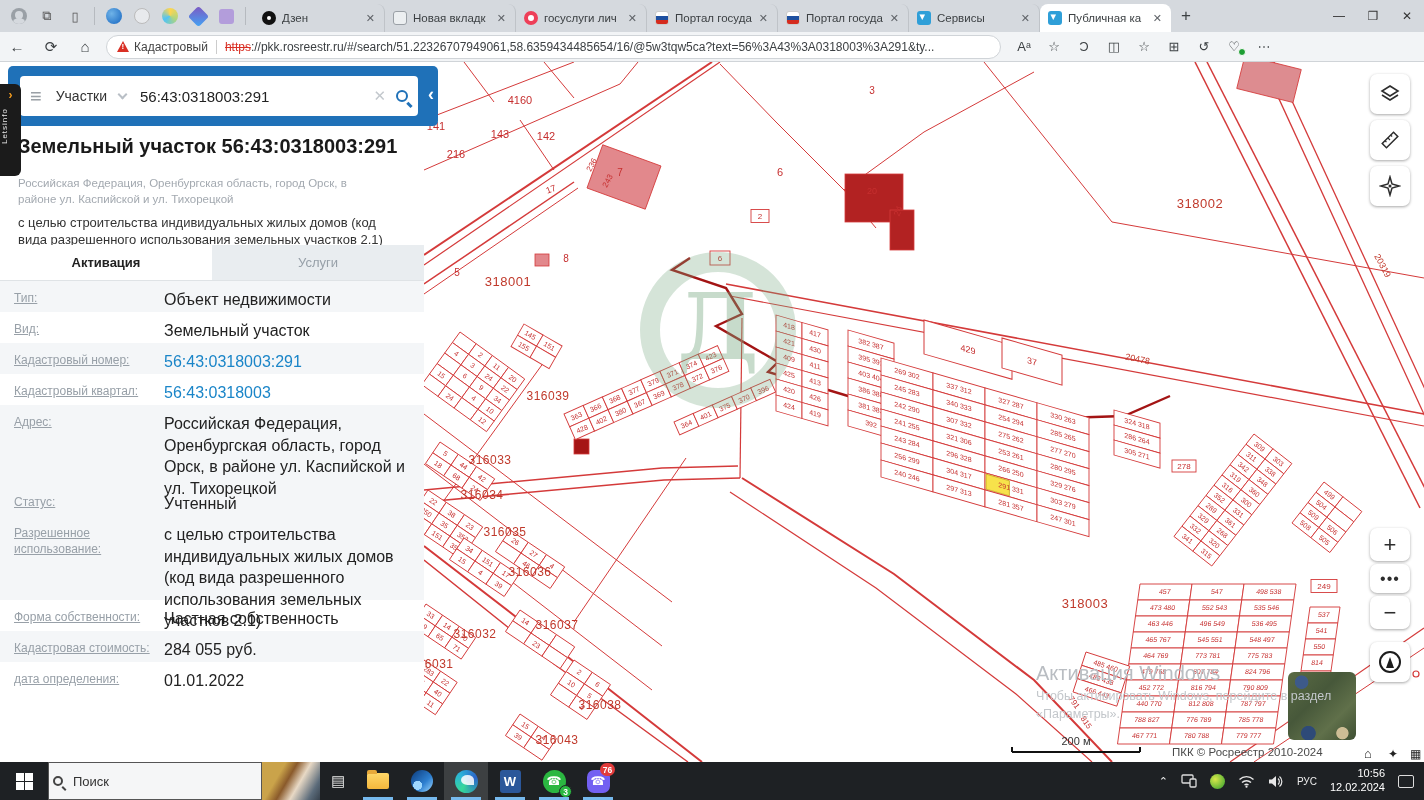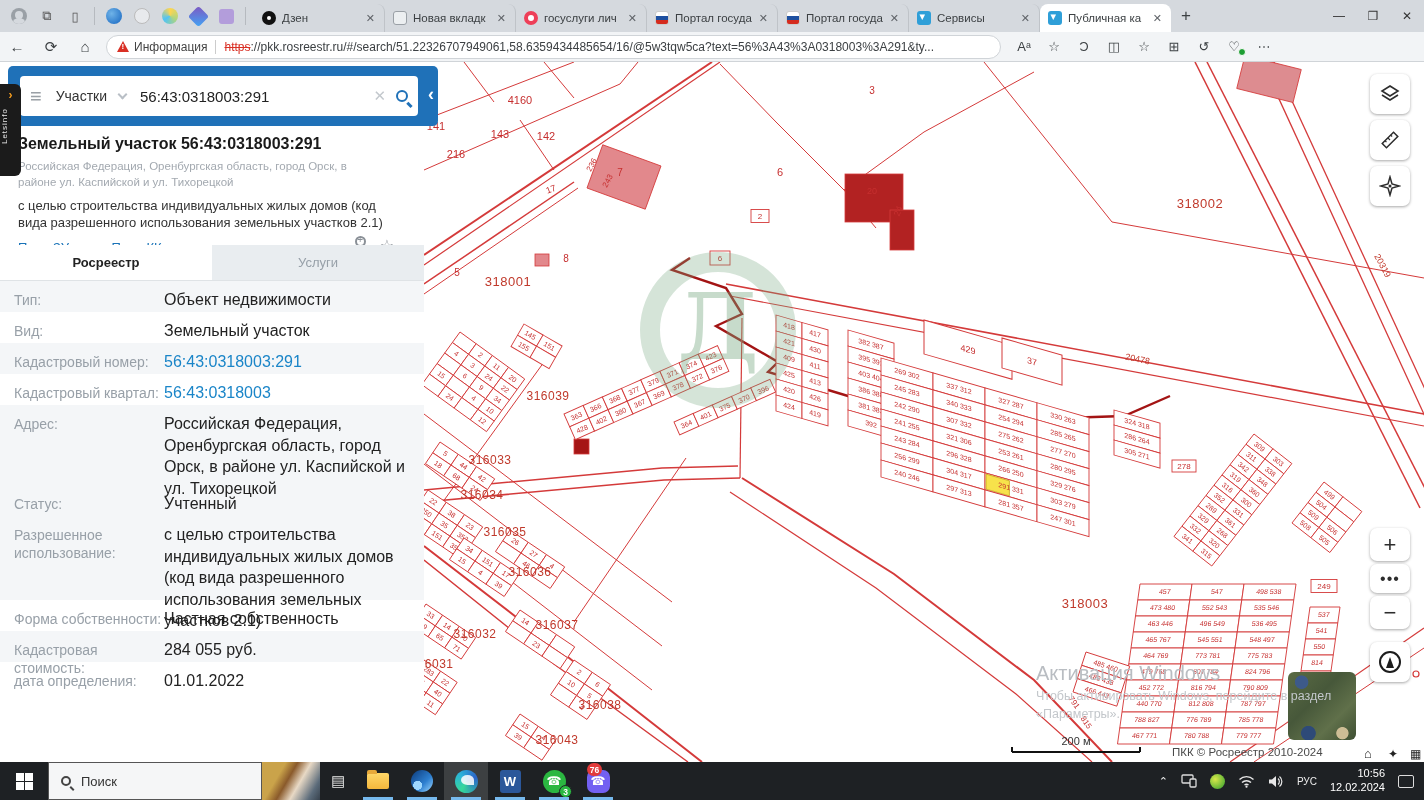--- a/index.html
+++ b/index.html
@@ -64,37 +64,37 @@
   #search-input{ flex:1; border:0; outline:0; font-size:15px; color:#222; font-family:"Liberation Sans",sans-serif; background:transparent; }
   .xclear{ color:#c3c8cd; font-size:15px; margin:0 10px; }
   .mag{ width:12px; height:12px; border:2.5px solid #1f71b8; border-radius:50%; position:relative; }
   .mag:after{ content:""; position:absolute; left:10px; top:10px; width:2.5px; height:6px; background:#1f71b8; transform:rotate(-45deg); }
   #collapse{ position:absolute; right:4px; top:18px; color:#fff; font-size:18px; font-weight:bold; }
   #letsinfo{ position:absolute; left:0; top:22px; width:21px; height:92px; background:#1b1b1b; border-radius:0 6px 6px 0; z-index:5; color:#fff; }
   #letsinfo .arr{ display:block; color:#f59d1e; font-size:12px; font-weight:bold; text-align:center; padding-top:4px; }
   #letsinfo .vt{ writing-mode:vertical-rl; transform:rotate(180deg); font-size:8px; letter-spacing:1px; margin:6px auto 0; display:block; text-align:center; width:100%; color:#e8e8e8; }
 
   #card{ position:absolute; left:0; top:65px; width:424px; padding:8px 14px 0 18px; background:#fff; }
-  #card-title{ font-size:16px; font-weight:bold; color:#1a1a1a; margin-bottom:6px; }
+  #card-title{ font-size:20px; font-weight:bold; color:#1a1a1a; margin-bottom:18px; }
   #card-sub{ font-size:11.5px; color:#a3a9b0; line-height:1.35; margin-bottom:8px; width:370px; }
   #card-desc{ font-size:13px; color:#333; line-height:1.3; margin-bottom:8px; width:380px; }
   #card-links{ display:flex; gap:26px; font-size:13px; color:#1a73b8; padding-bottom:8px; position:relative; }
   #card-icons{ position:absolute; right:16px; top:-4px; color:#8a9097; font-size:16px; display:flex; gap:14px; }
   .magplus{ width:11px; height:11px; border:2px solid #8a9097; border-radius:50%; position:relative; display:inline-block; }
   .magplus:after{ content:""; position:absolute; left:9px; top:9px; width:2px; height:5px; background:#8a9097; transform:rotate(-45deg); }
   .magplus:before{ content:"+"; position:absolute; left:0.5px; top:-3.5px; font-size:10px; color:#8a9097; }
 
   #ptabs{ position:absolute; left:0; top:183px; width:424px; height:36px; display:flex; background:#e9edf0; border-bottom:1px solid #dfe3e6;}
   .ptab{ width:212px; display:flex; align-items:center; justify-content:center; font-size:13px; }
   .ptab.on{ background:#fff; color:#222; font-weight:bold; }
   .ptab.off{ color:#97a0a8; }
 
   #rows{ position:absolute; left:0; top:219px; width:424px; height:481px; overflow:hidden; }
   .row{ display:flex; padding:0 10px 0 14px; align-items:flex-start; }
-  .row .rl{ width:150px; flex:0 0 150px; font-size:14px; color:#98a0a8; padding-top:10px; line-height:1.3; }
+  .row .rl{ width:150px; flex:0 0 150px; font-size:12px; color:#98a0a8; padding-top:10px; line-height:1.3;text-decoration:underline; }
   .row .rv{ font-size:16px; color:#222; padding-top:8px; line-height:1.35; }
   .row .rv.link{ color:#1a85c8; }
   .row.alt{ background:#f4f6f8; }
 
   
   #map{ position:absolute; left:424px; top:0; width:1000px; height:700px; background:#fff; overflow:hidden; }
   #mapsvg{ position:absolute; left:0; top:0; }
   #greenlogo{ position:absolute; left:216px; top:190px; width:156px; height:156px; border-radius:50%; border:20px solid rgba(116,166,126,0.30); display:flex; align-items:center; justify-content:center; z-index:1; }
   #greenlogo span{ font-family:"DejaVu Serif",serif; font-size:92px; font-weight:bold; color:rgba(116,166,126,0.40); margin-top:-6px;}
   #actwm{ position:absolute; left:612px; top:600px; z-index:5; color:#b9bdc2; pointer-events:none; }
@@ -116,40 +116,40 @@
   .cmpC i{ width:0;height:0;border-left:4px solid transparent;border-right:4px solid transparent;border-bottom:11px solid #1c1c1c; display:block; }
   #btn-layers{ top:12px; height:40px; }
   #btn-ruler{ top:58px; height:40px; }
   #btn-star{ top:104px; height:40px; }
 
   
   #taskbar{ position:absolute; left:0; top:762px; width:1424px; height:38px; background:#1e2124; display:flex; align-items:stretch; z-index:10; }
   #startbtn{ width:48px; display:flex; align-items:center; justify-content:center; }
   .winlogo{ display:grid; grid-template-columns:8px 8px; grid-template-rows:8px 8px; gap:1px; }
   .winlogo i{ background:#fff; }
-  #tb-search{ width:214px; background:#f5f6f7; display:flex; align-items:center; padding-left:12px; border:1px solid #555;text-align:right; }
+  #tb-search{ width:214px; background:#f5f6f7; display:flex; align-items:center; padding-left:4px; border:1px solid #555;text-align:right; }
   #tb-search .magd{ width:10px; height:10px; border:2px solid #444; border-radius:50%; position:relative; margin-right:10px; }
   #tb-search .magd:after{ content:""; position:absolute; left:8px; top:8px; width:2px; height:5px; background:#444; transform:rotate(-45deg); }
   #tb-search span{ font-size:13px; color:#333; }
   #widgetbtn{ width:58px; background:linear-gradient(120deg,#caa34a 0 30%,#8a5a2b 45%,#e8d9c5 62%,#5b6b7a 85%,#37424d); }
   #taskview{ width:36px; display:flex; align-items:center; justify-content:center; color:#e8e8e8; font-size:15px; }
   .app{ width:44px; position:relative; display:flex; align-items:center; justify-content:center; }
   .app.focused{ background:rgba(255,255,255,0.14); }
   .app .underline{ position:absolute; bottom:0; left:7px; right:7px; height:3px; background:#76b9ed; }
   .ic-folder{ width:22px; height:16px; background:linear-gradient(#ffd769,#f5b73c); border-radius:2px; position:relative; }
   .ic-folder:before{ content:""; position:absolute; left:0; top:-3px; width:10px; height:4px; background:#e8a93a; border-radius:2px 2px 0 0; }
   .ic-swoosh{ width:22px; height:22px; border-radius:50%; background:radial-gradient(circle at 30% 70%,#9fd8ff 0 20%,transparent 21%),linear-gradient(135deg,#0d3b7a,#2d7fd0 60%,#9fd8ff); }
   .ic-edge{ width:23px; height:23px; border-radius:50%; background:conic-gradient(from 210deg,#35d89a,#2bb3d9 30%,#2b64c9 60%,#35d89a); position:relative;}
   .ic-edge:after{ content:""; position:absolute; left:6px; top:5px; width:13px; height:10px; border-radius:50% 50% 0 50%; background:rgba(255,255,255,0.85); }
   .ic-word{ width:21px; height:23px; background:#2b579a; border-radius:3px; color:#fff; font-size:13px; font-weight:bold; display:flex; align-items:center; justify-content:center; }
   .ic-wa{ width:23px; height:23px; border-radius:50%; background:#2bb741; color:#fff; font-size:12px; display:flex; align-items:center; justify-content:center; }
   .ic-viber{ width:23px; height:23px; border-radius:7px; background:#7360f2; color:#fff; font-size:12px; display:flex; align-items:center; justify-content:center; }
   .badge{ position:absolute; border-radius:50%; color:#fff; font-size:8.5px; display:flex; align-items:center; justify-content:center; font-weight:bold; }
   .badge.wa{ right:4px; bottom:2px; width:13px; height:13px; background:#2bb741; border:1.5px solid #1e2124; }
-  .badge.vb{ right:18px; top:1px; width:15px; height:13px; border-radius:7px; background:#e23b3b; }
+  .badge.vb{ right:5px; top:1px; width:15px; height:13px; border-radius:7px; background:#e23b3b; }
   #tray{ margin-left:auto; display:flex; align-items:center; gap:13px; padding-right:10px; color:#eee; }
   #tray .tchev{ font-size:11px; }
   .tray-green{ width:15px; height:15px; border-radius:50%; background:radial-gradient(circle at 35% 35%,#d9e84a,#2e9e2e); }
   #clock{ text-align:right; font-size:11px; line-height:1.25; color:#fff; }
   .notifsq{ width:16px; height:13px; border:1.5px solid #ddd; border-radius:2px; }
   #tray svg{ display:block; }
 </style>
 </head>
 <body>
 <div id="screen">
@@ -223,21 +223,21 @@
     <span>✕</span>
   </div>
 </div>
 
 <div id="addrbar">
   <span class="nav-ic">←</span>
   <span class="nav-ic">⟳</span>
   <span class="nav-ic">⌂</span>
   <div id="urlpill">
     <span class="warn-tri"></span>
-    <span id="sec-label">Информация</span>
+    <span id="sec-label">Кадастровый</span>
     <span class="pill-sep"></span>
     <span id="url-text"><span id="url-https">https</span><span id="url-rest">://pkk.rosreestr.ru/#/search/51.22326707949061,58.6359434485654/16/@5w3tqw5ca?text=56%3A43%3A0318003%3A291&amp;ty...</span></span>
   </div>
   <div class="addr-right">
     <span class="tb-ic">Aᵃ</span>
     <span class="tb-ic">☆</span>
     <span class="tb-ic">Ɔ</span>
     <span class="tb-ic">◫</span>
     <span class="tb-ic">☆</span>
     <span class="tb-ic">⊞</span>
@@ -257,21 +257,21 @@
       <div id="card-links">
         <span>План ЗУ →</span>
         <span>План КК →</span>
         <span id="card-icons">
           <span class="magplus"></span>
           <span>☆</span>
         </span>
       </div>
     </div>
     <div id="ptabs">
-      <div class="ptab on">Росреестр</div>
+      <div class="ptab on">Активация</div>
       <div class="ptab off">Услуги</div>
     </div>
     <div id="rows">
           <div class="row alt" style="height: 31px;">
             <div class="rl">Тип:</div>
             <div class="rv">Объект недвижимости</div>
           </div>
           <div class="row" style="height: 31px;">
             <div class="rl">Вид:</div>
             <div class="rv">Земельный участок</div>

